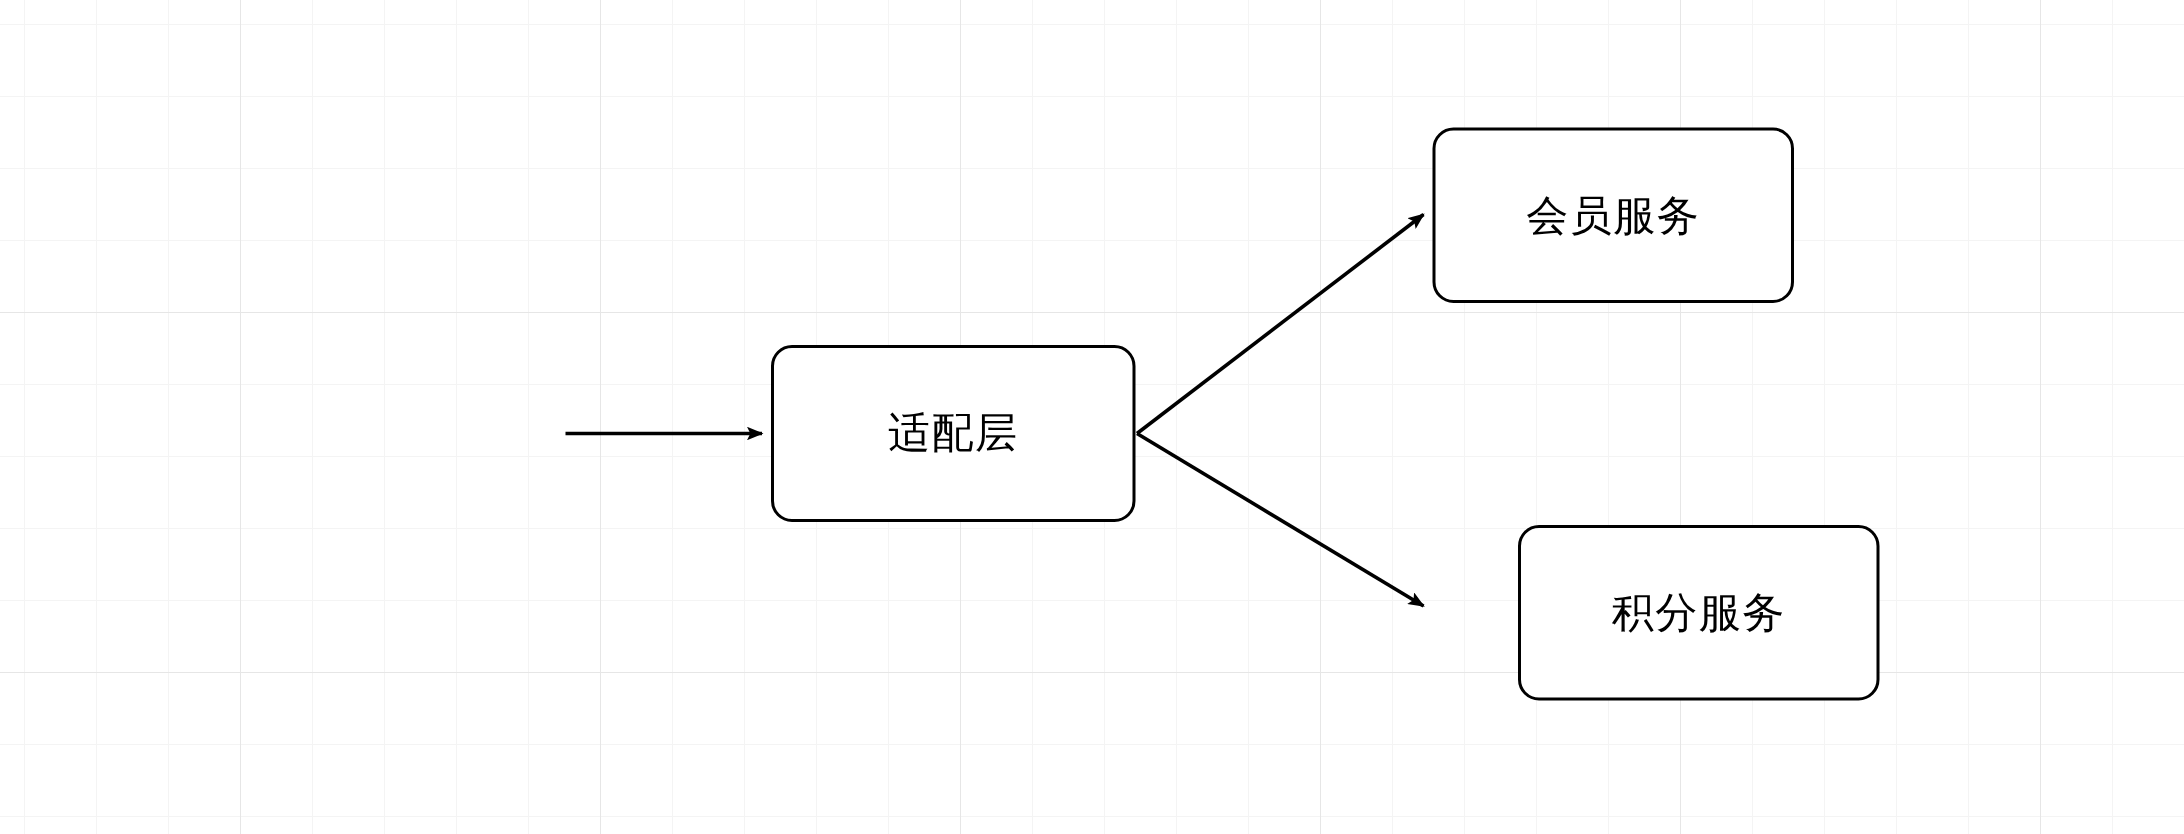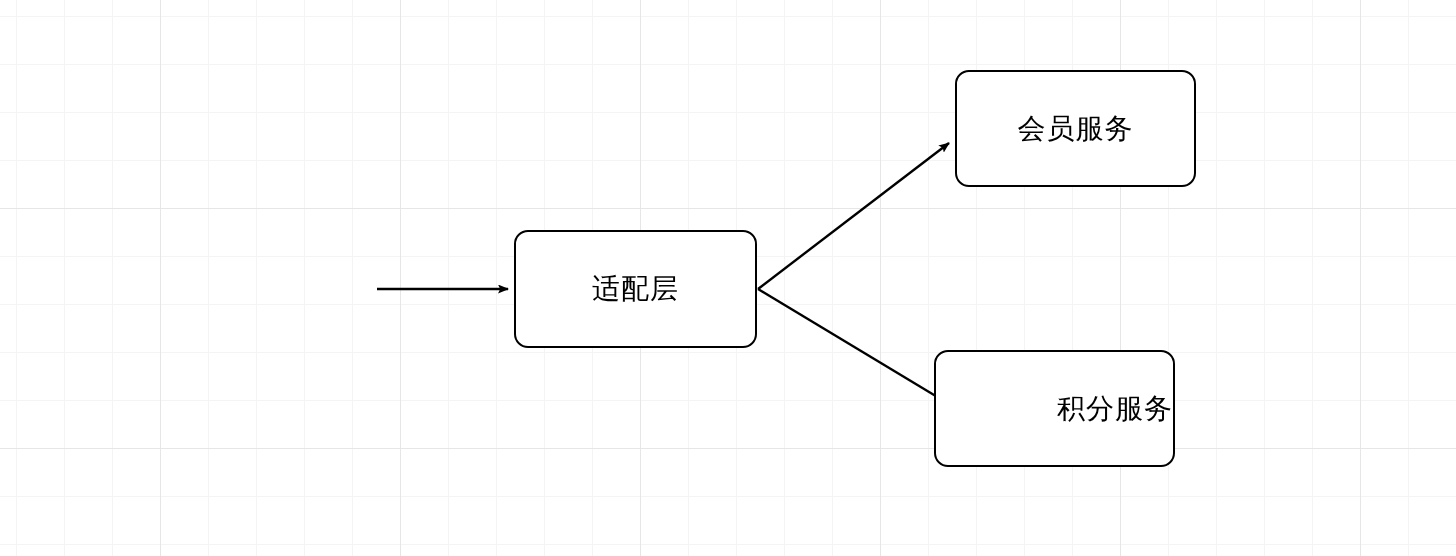--- a/index.html
+++ b/index.html
@@ -51,22 +51,22 @@
     font-family: "DejaVu Sans", "Liberation Sans", sans-serif;
     font-size: 28px;
     line-height: 1;
     color: #000000;
     letter-spacing: 1px;
     white-space: nowrap;
     user-select: none;
   }
   #node-client   { left: 134px; top: 230px; width: 243px; height: 118px; }
   #node-adapter  { left: 514px; top: 230px; width: 243px; height: 118px; }
-  #node-member   { left: 955px; top: 70px;  width: 241px; height: 117px; }
-  #node-points   { left: 934px; top: 350px; width: 241px; height: 117px; justify-content: flex-end; }
+  #node-member   { left: 955px; top: 85px;  width: 241px; height: 117px; }
+  #node-points   { left: 1012px; top: 350px; width: 241px; height: 117px; }
 </style>
 </head>
 <body>
 
 <div id="canvas">
 
   <svg id="edge-layer" width="1456" height="556" viewBox="0 0 1456 556" xmlns="http://www.w3.org/2000/svg">
     <defs>
       <marker id="arrowhead" markerWidth="11" markerHeight="9" refX="10" refY="4.5" orient="auto" markerUnits="userSpaceOnUse">
         <path d="M0,0 L11,4.5 L0,9 L2.2,4.5 Z" fill="#000000"></path>

